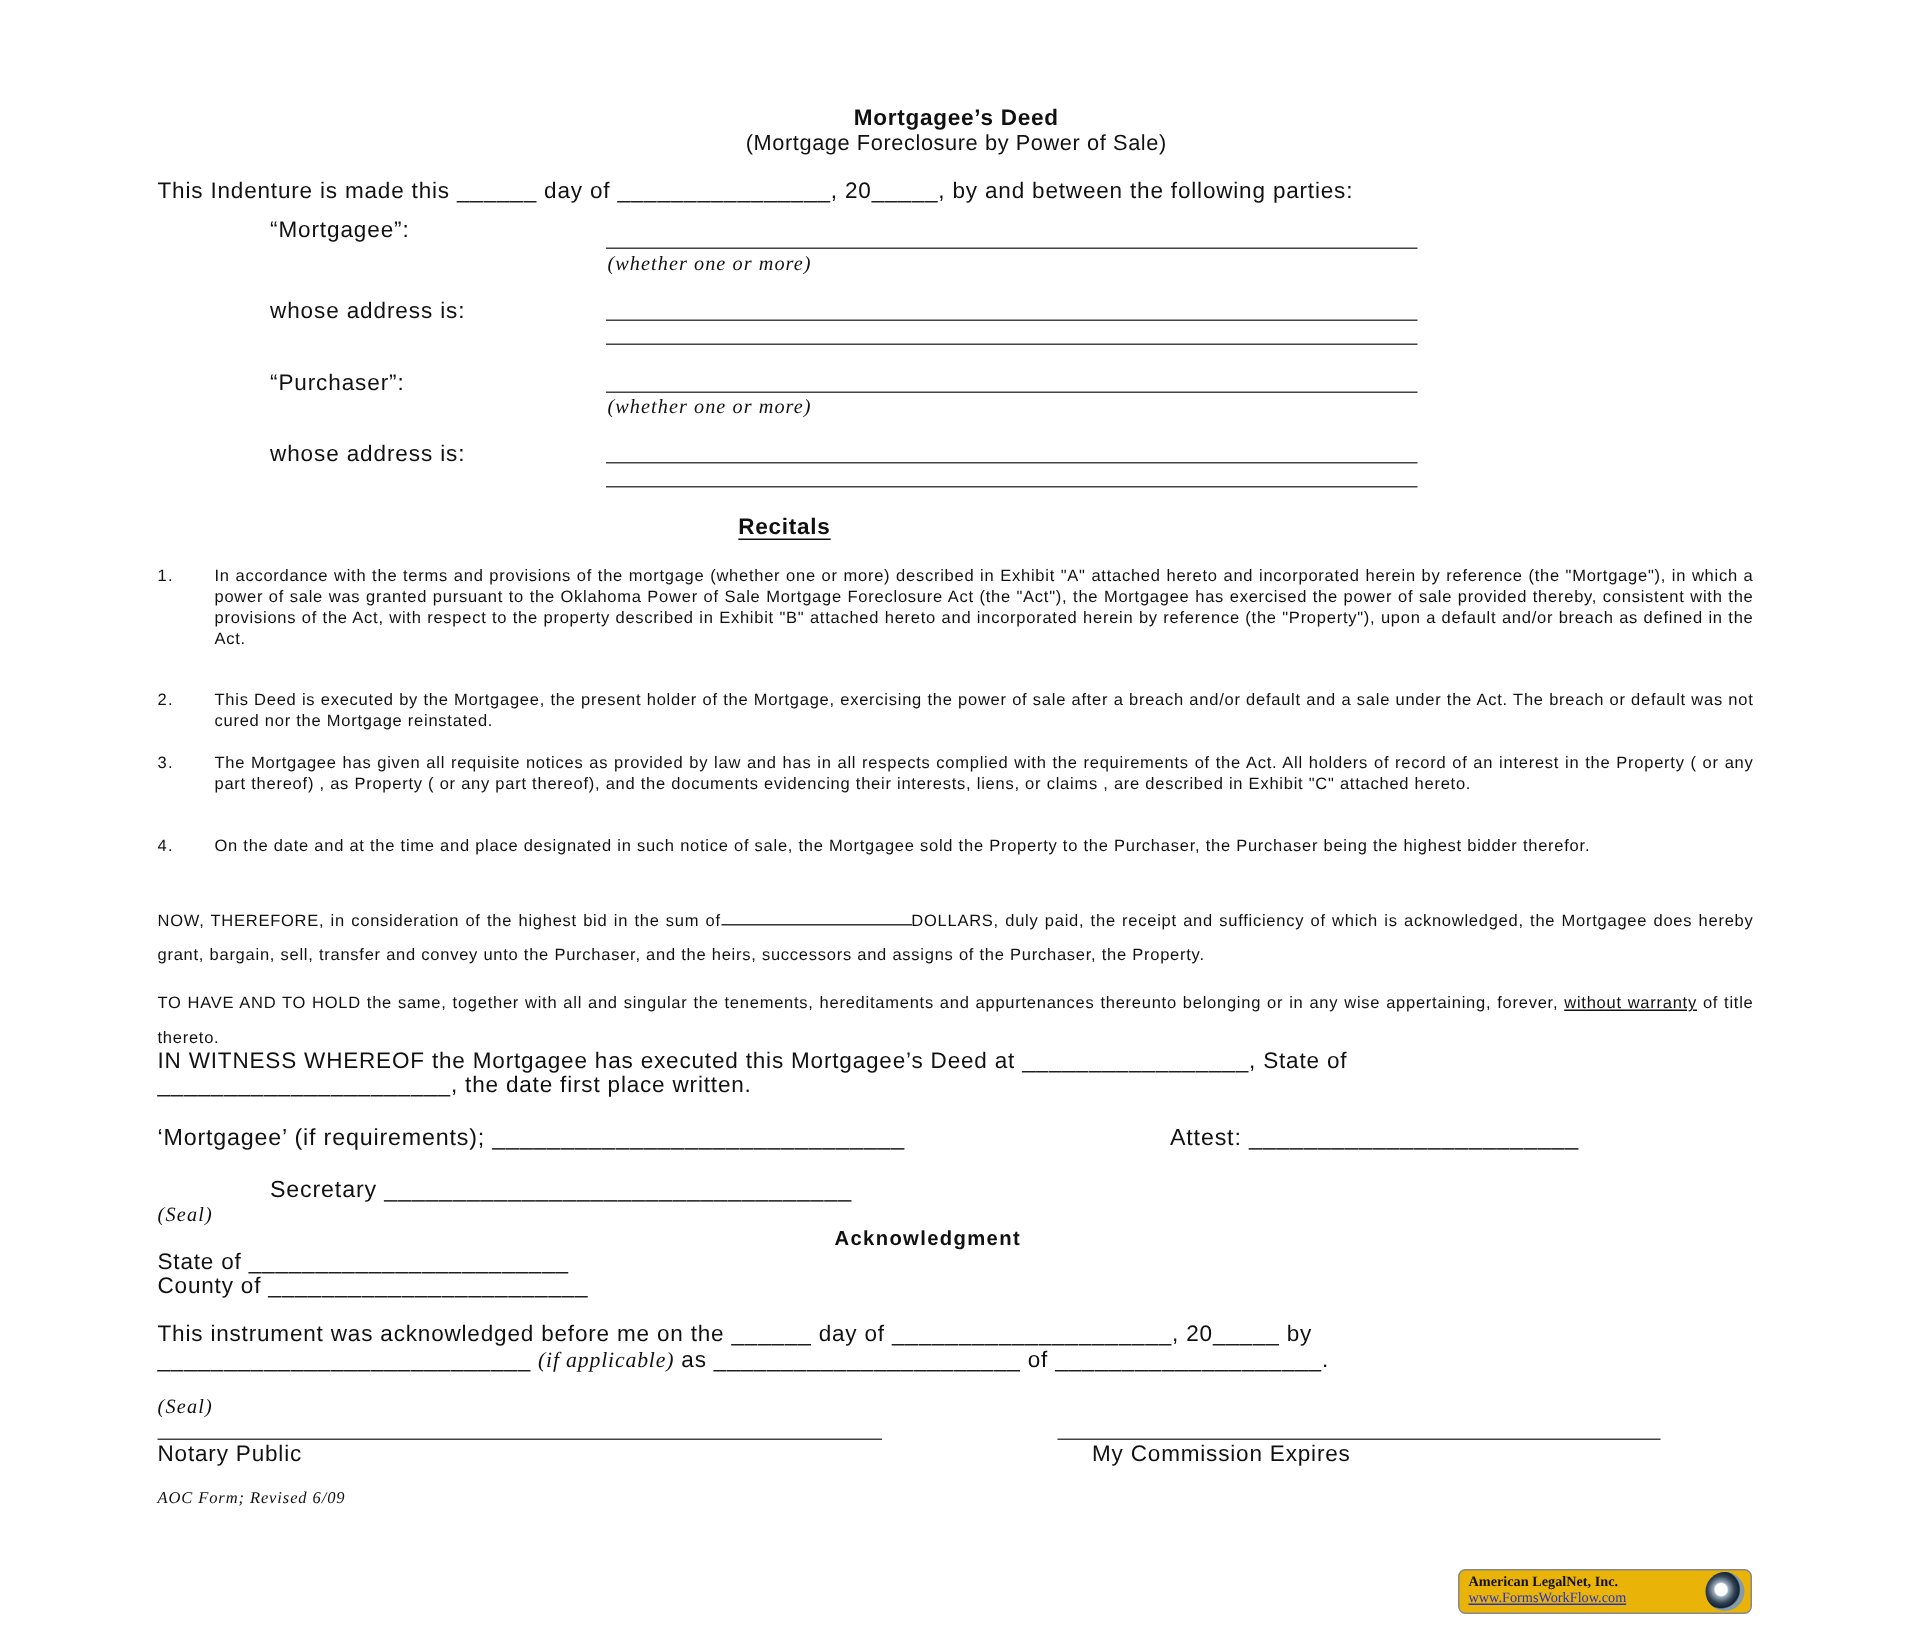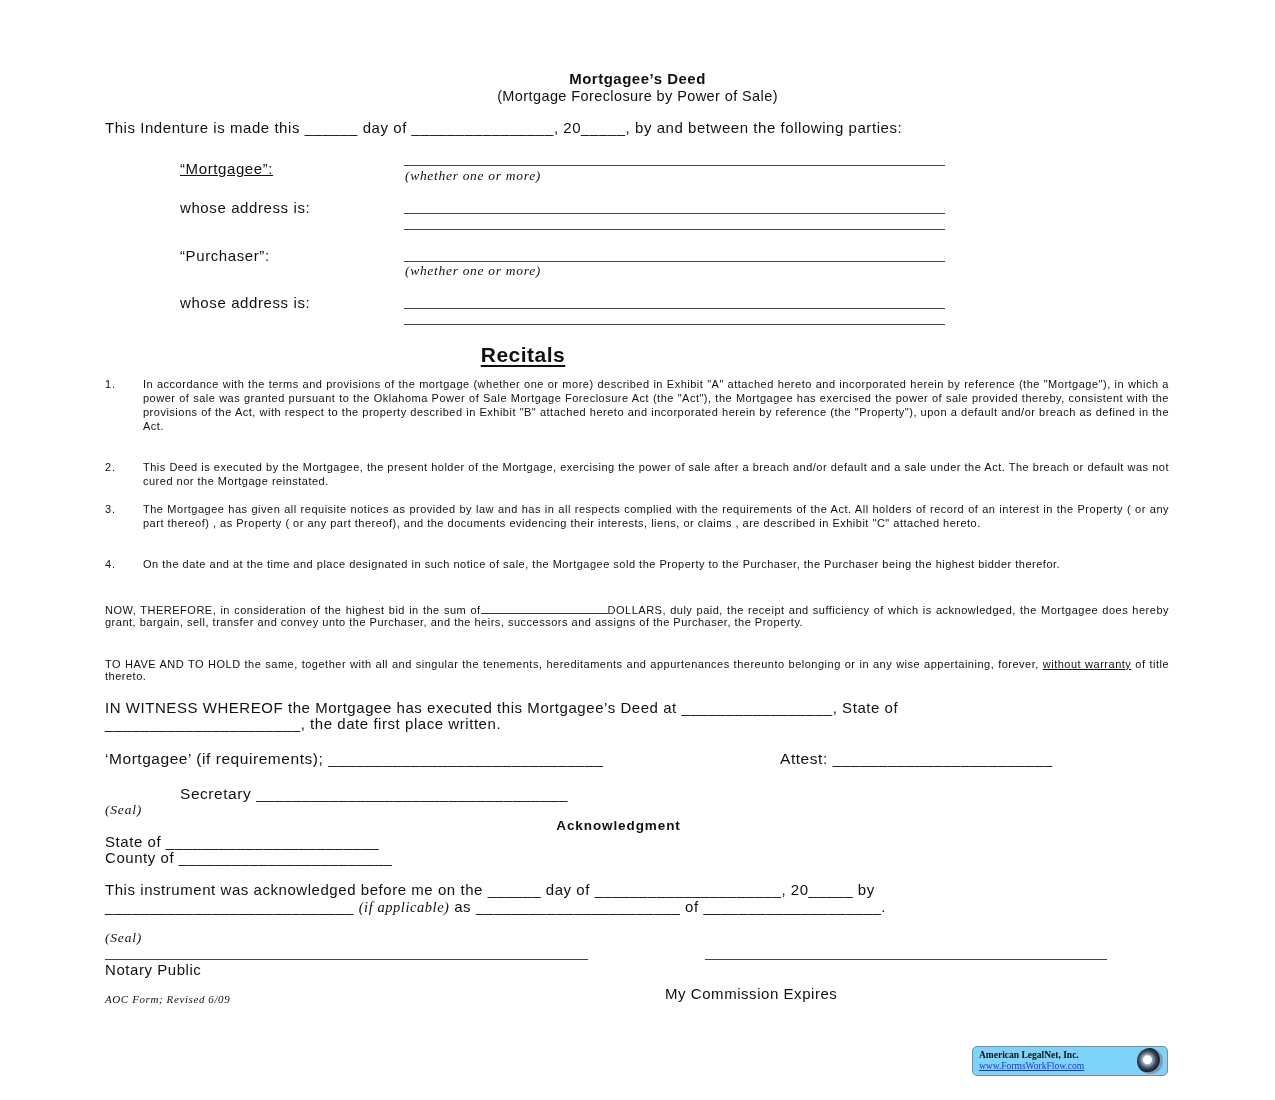--- a/index.html
+++ b/index.html
@@ -5,44 +5,44 @@
   html, body { margin: 0; padding: 0; background: #ffffff; }
   body { width: 1275px; height: 1100px; position: relative; overflow: hidden; color: #111; font-family: "Liberation Sans", sans-serif; }
   .abs { position: absolute; }
   .serif-it { font-family: "Liberation Serif", serif; font-style: italic; }
   .title { left: 0; width: 1275px; text-align: center; top: 70px; font-size: 15px; font-weight: bold; letter-spacing: 0.5px; }
   .subtitle { left: 0; width: 1275px; text-align: center; top: 88px; font-size: 14.5px; letter-spacing: 0.4px; }
   .big { font-size: 15px; letter-spacing: 0.55px; white-space: nowrap; }
   .party-label { left: 180px; font-size: 15px; letter-spacing: 0.6px; }
   .party-line { left: 404px; width: 541px; height: 0; border-bottom: 1.3px solid #444; }
   .party-note { left: 405px; font-size: 13.5px; letter-spacing: 0.7px; }
-  .recitals-head { left: 0; width: 1046px; text-align: center; top: 343px; font-size: 21px; font-weight: bold; letter-spacing: 0.5px; }
+  .recitals-head { left: 0; width: 1046px; text-align: center; top: 343px; font-size: 15px; font-weight: bold; letter-spacing: 0.5px; }
   .recitals-head span { text-decoration: underline; text-underline-offset: 3px; }
   .num { left: 105px; font-size: 11px; letter-spacing: 0.9px; }
   .para { left: 143px; width: 1026px; font-size: 11px; line-height: 13.9px; text-align: justify; letter-spacing: 0.5px; }
-  .para-full { left: 105px; width: 1064px; font-size: 11px; line-height: 12px; text-align: justify; letter-spacing: 0.5px; }
+  .para-full { left: 105px; width: 1064px; font-size: 11px; line-height: 23px; text-align: justify; letter-spacing: 0.5px; }
   .blank-inline { display: inline-block; border-bottom: 1px solid #333; height: 10px; vertical-align: baseline; }
   .ul { text-decoration: underline; }
   .seal { font-size: 13.5px; letter-spacing: 0.8px; }
   .ack-head { left: 0; width: 1237px; text-align: center; top: 818px; font-size: 13.5px; font-weight: bold; letter-spacing: 0.9px; }
   .sigline { height: 0; border-bottom: 1.3px solid #444; }
-  .badge { left: 972px; top: 1046px; width: 194px; height: 28px; border: 1px solid #888; border-radius: 5px; background: #7dd3fc; }
+  .badge { left: 972px; top: 1046px; width: 194px; height: 28px; border: 1px solid #888; border-radius: 5px; background: #eab308; }
   .badge-name { left: 6px; top: 3px; font-family: "Liberation Serif", serif; font-weight: bold; font-size: 9.5px; color: #111; }
   .badge-url { left: 6px; top: 14px; font-family: "Liberation Serif", serif; font-size: 9.5px; color: #2233cc; text-decoration: underline; }
   .badge-logo { right: 4px; top: 1px; width: 26px; height: 26px; border-radius: 50%; background: radial-gradient(circle at 40% 45%, #ffffff 0 4px, #9ab 5px, #345 9px, #123 12px, #89a 13px); }
 </style>
 </head>
 <body>
 
 <div class="abs title">Mortgagee’s Deed</div>
 <div class="abs subtitle">(Mortgage Foreclosure by Power of Sale)</div>
 
 <div class="abs big" style="left:105px; top:119px;">This Indenture is made this ______ day of ________________, 20_____, by and between the following parties:</div>
 
-<div class="abs party-label" style="top:160px;text-decoration:underline;">“Mortgagee”:</div>
+<div class="abs party-label" style="top:145px;">“Mortgagee”:</div>
 <div class="abs party-line" style="top:165px;"></div>
 <div class="abs party-note serif-it" style="top:168px;">(whether one or more)</div>
 
 <div class="abs party-label" style="top:199px;">whose address is:</div>
 <div class="abs party-line" style="top:213px;"></div>
 <div class="abs party-line" style="top:229px;"></div>
 
 <div class="abs party-label" style="top:247px;">“Purchaser”:</div>
 <div class="abs party-line" style="top:261px;"></div>
 <div class="abs party-note serif-it" style="top:263px;">(whether one or more)</div>
@@ -90,21 +90,21 @@
   <span>____________________________</span>
   <span class="serif-it" style="font-size:14.5px;">(if applicable)</span>
   <span>as _______________________ of ____________________.</span>
 </div>
 
 <div class="abs seal serif-it" style="left:105px; top:930px;">(Seal)</div>
 
 <div class="abs sigline" style="left:105px; top:959px; width:483px;"></div>
 <div class="abs sigline" style="left:705px; top:959px; width:402px;"></div>
 <div class="abs big" style="left:105px; top:961px;">Notary Public</div>
-<div class="abs big" style="left:665px; top:961px;margin-top:24px;">My Commission Expires</div>
+<div class="abs big" style="left:728px; top:961px;">My Commission Expires</div>
 
 <div class="abs serif-it" style="left:105px; top:993px; font-size:11px; letter-spacing:0.6px;">AOC Form; Revised 6/09</div>
 
 <div class="abs badge">
   <div class="abs badge-name">American LegalNet, Inc.</div>
   <div class="abs badge-url">www.FormsWorkFlow.com</div>
   <div class="abs badge-logo"></div>
 </div>
 
 </body></html>

